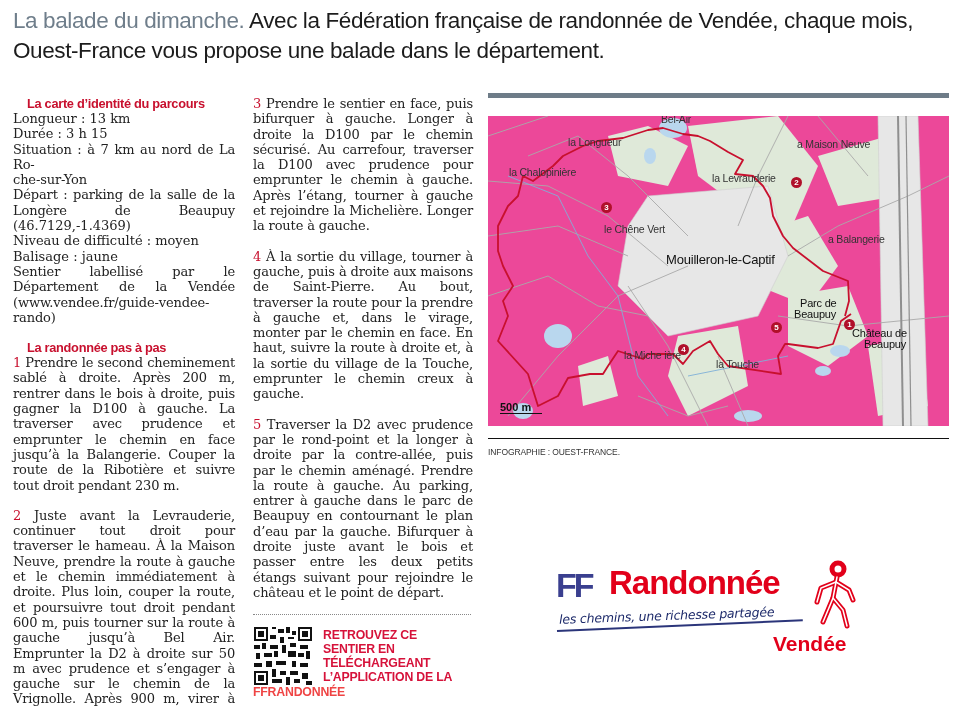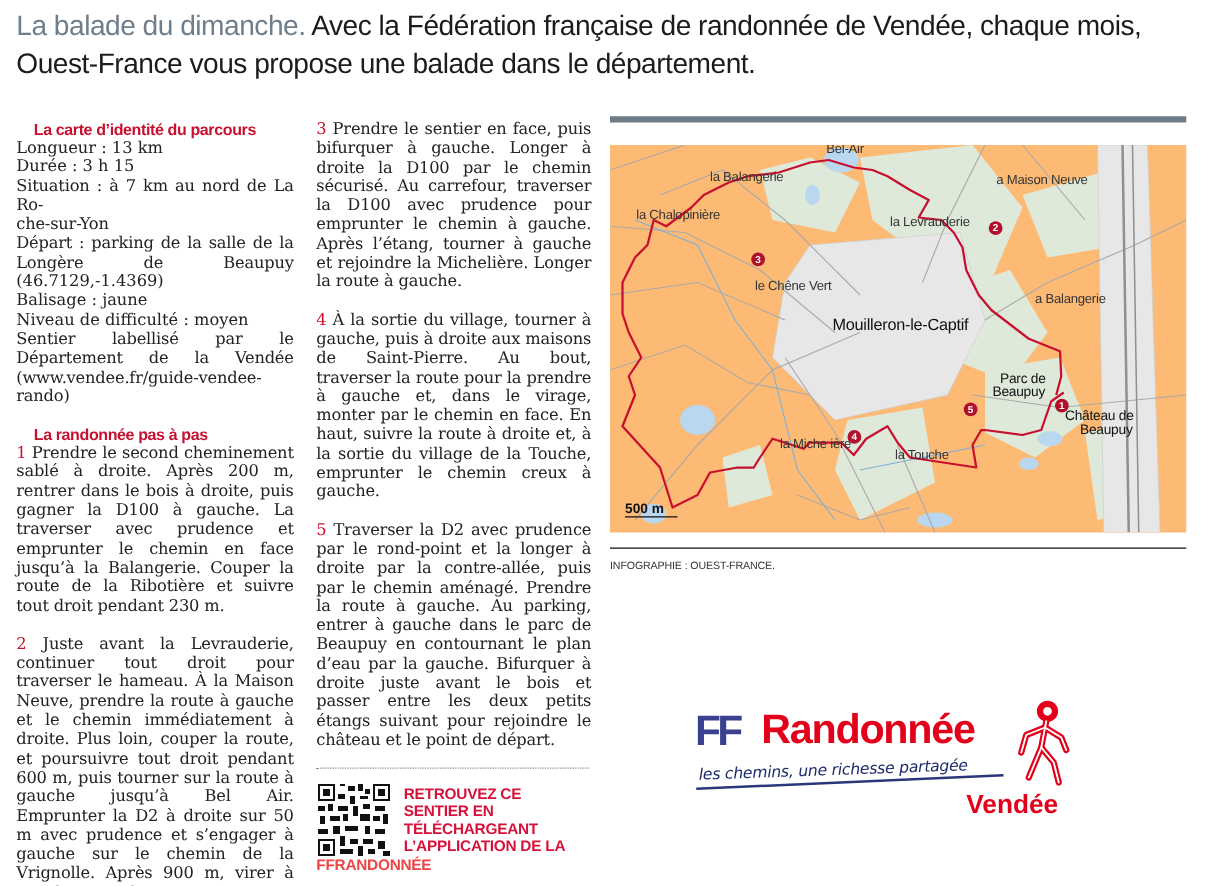--- a/index.html
+++ b/index.html
@@ -33,21 +33,21 @@
     font-size: 12.3px; line-height: 14px; letter-spacing: -0.2px; text-transform: uppercase;
   }
   .cta-last { font-family: "Liberation Sans", sans-serif; font-weight: bold; color: #ef4444; font-size: 12.3px; line-height: 14px; letter-spacing: -0.2px; }
 
   .map-panel { position: absolute; left: 488px; top: 93px; width: 461px; }
   .map-bar { height: 5px; background: #6e7c88; }
   .map-title {
     font-family: "Liberation Sans", sans-serif; font-weight: bold; font-size: 15.5px;
     color: #111; padding: 8px 0 6px 2px; border-bottom: 1.5px solid #111;
   }
-  .map-box { position: relative; margin-top: 18px; width: 461px; height: 310px; background: #fdba74; overflow: hidden; }
+  .map-box { position: relative; margin-top: 18px; width: 461px; height: 310px; background: #ec4899; overflow: hidden; }
   .map-box svg { position: absolute; left: 0; top: 0; }
   .map-label { position: absolute; font-family: "Liberation Sans", sans-serif; font-size: 10.5px; color: #333; white-space: nowrap; letter-spacing: -0.2px; }
   .map-label.bold { color: #111; font-size: 11px; }
   .map-label.town { font-size: 13px; color: #111; font-weight: normal; }
   .marker {
     position: absolute; width: 11px; height: 11px; border-radius: 50%; background: #b0102a;
     color: #fff; font-family: "Liberation Sans", sans-serif; font-weight: bold; font-size: 8px;
     line-height: 11px; text-align: center;
   }
   .scale { position: absolute; left: 12px; top: 285px; font-family: "Liberation Sans", sans-serif; font-weight: bold; font-size: 11px; color: #111; }
@@ -70,22 +70,22 @@
   <span class="lead">La balade du dimanche.</span><span> Avec la Fédération française de randonnée de Vendée, chaque mois, Ouest-France vous propose une balade dans le département.</span>
 </div>
 
 <div class="col col1">
   <div class="rubric">La carte d’identité du parcours</div>
   <div>Longueur : 13 km</div>
   <div>Durée : 3 h 15</div>
   <p class="para">Situation : à 7 km au nord de La Ro-<br>che-sur-Yon</p>
   <p class="para" style="text-align:justify;text-align-last:justify;">Départ : parking de la salle de la Longère de Beaupuy</p>
   <div>(46.7129,-1.4369)</div>
+  <div>Niveau de difficulté : moyen</div>
   <div>Balisage : jaune</div>
-  <div>Niveau de difficulté : moyen</div>
   <p class="para">Sentier labellisé par le Département de la Vendée (www.vendee.fr/guide-vendee-rando)</p>
 
   <div class="gap"></div>
   <div class="rubric">La randonnée pas à pas</div>
   <p class="para"><span class="num">1</span><span> Prendre le second cheminement sablé à droite. Après 200 m, rentrer dans le bois à droite, puis gagner la D100 à gauche. La traverser avec prudence et emprunter le chemin en face jusqu’à la Balangerie. Couper la route de la Ribotière et suivre tout droit pendant 230 m.</span></p>
   <div class="gap"></div>
   <p class="para"><span class="num">2</span><span> Juste avant la Levrauderie, continuer tout droit pour traverser le hameau. À la Maison Neuve, prendre la route à gauche et le chemin immédiatement à droite. Plus loin, couper la route, et poursuivre tout droit pendant 600 m, puis tourner sur la route à gauche jusqu’à Bel Air. Emprunter la D2 à droite sur 50 m avec prudence et s’engager à gauche sur le chemin de la Vrignolle. Après 900 m, virer à gauche par la petite route et rejoindre la D100a.</span></p>
 </div>
 
 <div class="col col2">
@@ -203,21 +203,21 @@
         <path d="M150 280 L200 300 L240 290"></path>
       </g>
 
       <path d="M20 60 L70 80 L100 140 L130 180 L150 260 L180 300" fill="none" stroke="#7fb0d8" stroke-width="0.9"></path>
       <path d="M200 260 L250 250 L300 240" fill="none" stroke="#7fb0d8" stroke-width="0.9"></path>
 
       <path d="M363 198 L353 205 L345 228 L330 232 L300 228 L297 228 L290 240 L293 258 L240 250 L230 238 L222 225 L205 235 L195 248 L185 238 L160 238 L155 243 L130 235 L120 250 L115 258 L102 258 L80 262 L70 280 L50 290 L40 258 L10 225 L20 200 L15 185 L25 170 L15 150 L10 135 L10 110 L20 90 L30 80 L35 60 L45 65 L65 50 L75 40 L95 30 L110 25 L135 22 L160 14 L175 12 L195 18 L210 20 L222 25 L240 36 L255 44 L247 58 L265 60 L275 70 L282 82 L285 100 L295 120 L305 132 L335 155 L360 165 L361 185 L357 200" fill="none" stroke="#c8102e" stroke-width="1.8" stroke-linejoin="round"></path>
     </svg>
 
     <span class="map-label" style="left:173px;top:-3px;">Bel-Air</span>
-    <span class="map-label" style="left:80px;top:20px;">la Balangerie</span>
+    <span class="map-label" style="left:80px;top:20px;">la Longueur</span>
     <span class="map-label" style="left:309px;top:22px;">a Maison Neuve</span>
     <span class="map-label" style="left:21px;top:50px;">la Chalopinière</span>
     <span class="map-label" style="left:224px;top:56px;">la Levrauderie</span>
     <span class="map-label" style="left:116px;top:107px;">le Chêne Vert</span>
     <span class="map-label" style="left:340px;top:117px;">a Balangerie</span>
     <span class="map-label town" style="left:178px;top:136px;">Mouilleron-le-Captif</span>
     <span class="map-label bold" style="left:312px;top:181px;">Parc de</span>
     <span class="map-label bold" style="left:306px;top:192px;">Beaupuy</span>
     <span class="map-label bold" style="left:364px;top:211px;">Château de</span>
     <span class="map-label bold" style="left:376px;top:222px;">Beaupuy</span>

